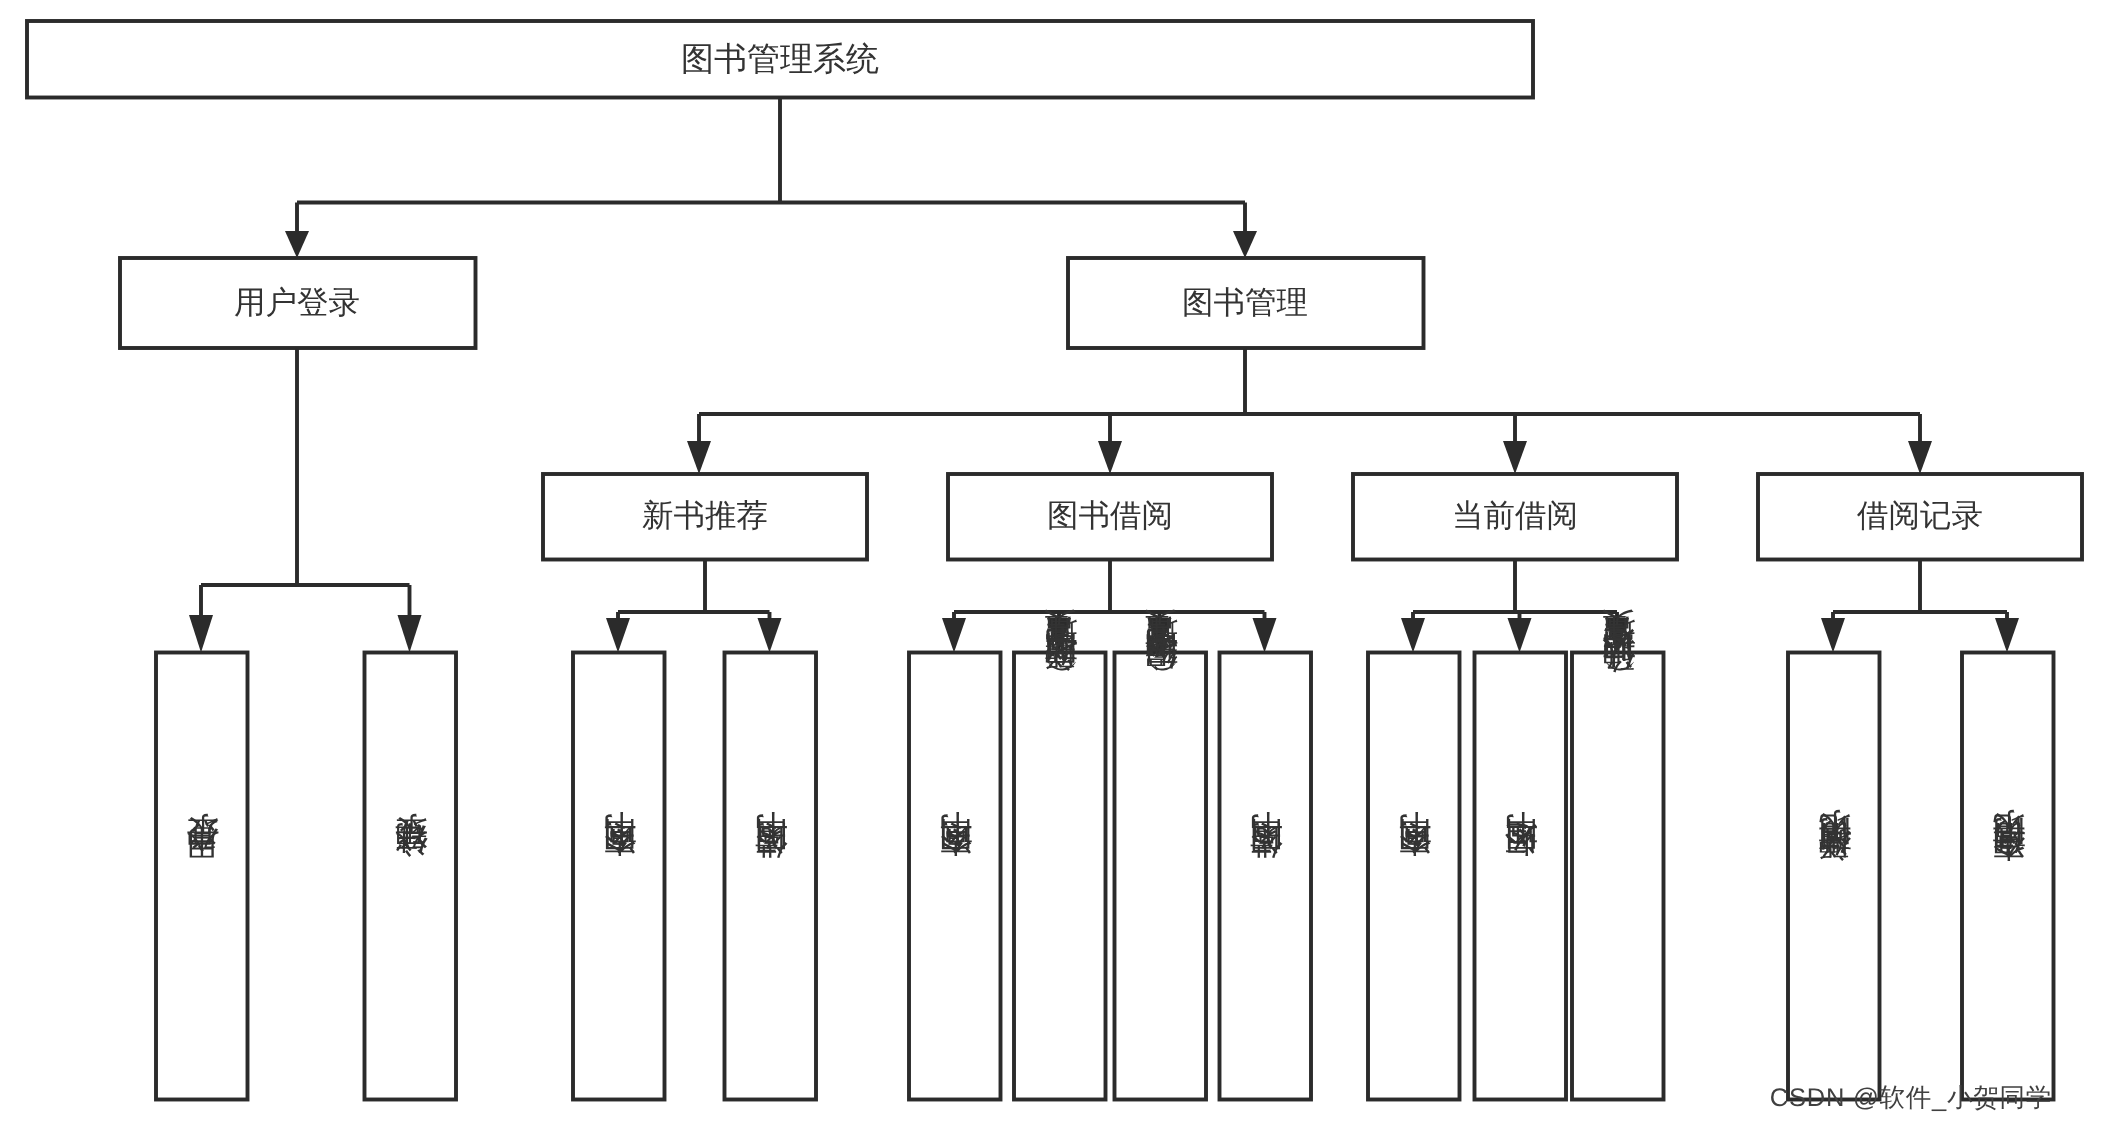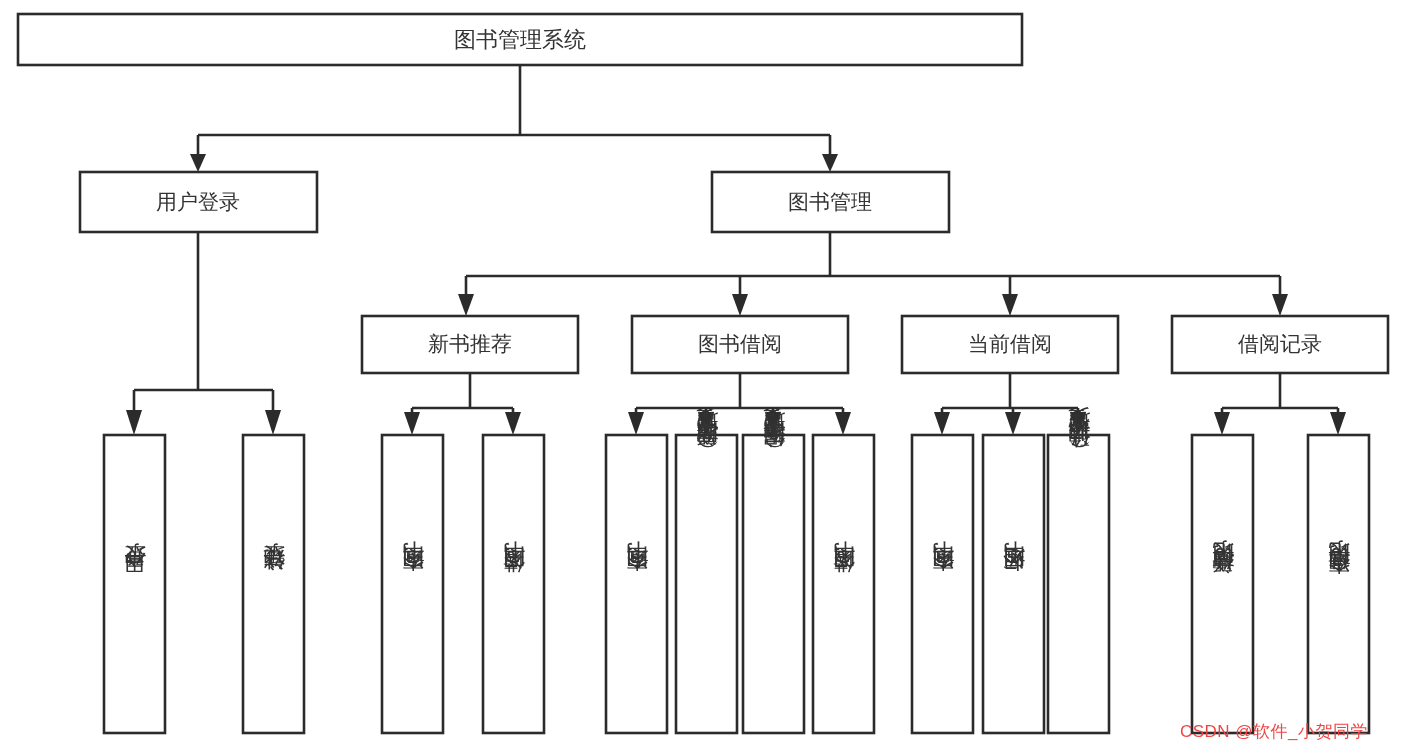--- a/index.html
+++ b/index.html
@@ -72,21 +72,21 @@
     letter-spacing: 3px;
     white-space: nowrap;
     transform: rotate(180deg);
   }
   .watermark {
     position: absolute;
     right: 8px;
     bottom: 4px;
     font-family: "Liberation Sans", "DejaVu Sans", sans-serif;
     font-size: 17px;
-    color: #ef4444;
+    color: #404040;
     white-space: nowrap;
     letter-spacing: 0.5px;
   }
 </style>
 </head>
 <body>
 
 <div id="diagram-root">
 
   <svg id="tree-svg" viewBox="0 0 1405 747" xmlns="http://www.w3.org/2000/svg">

